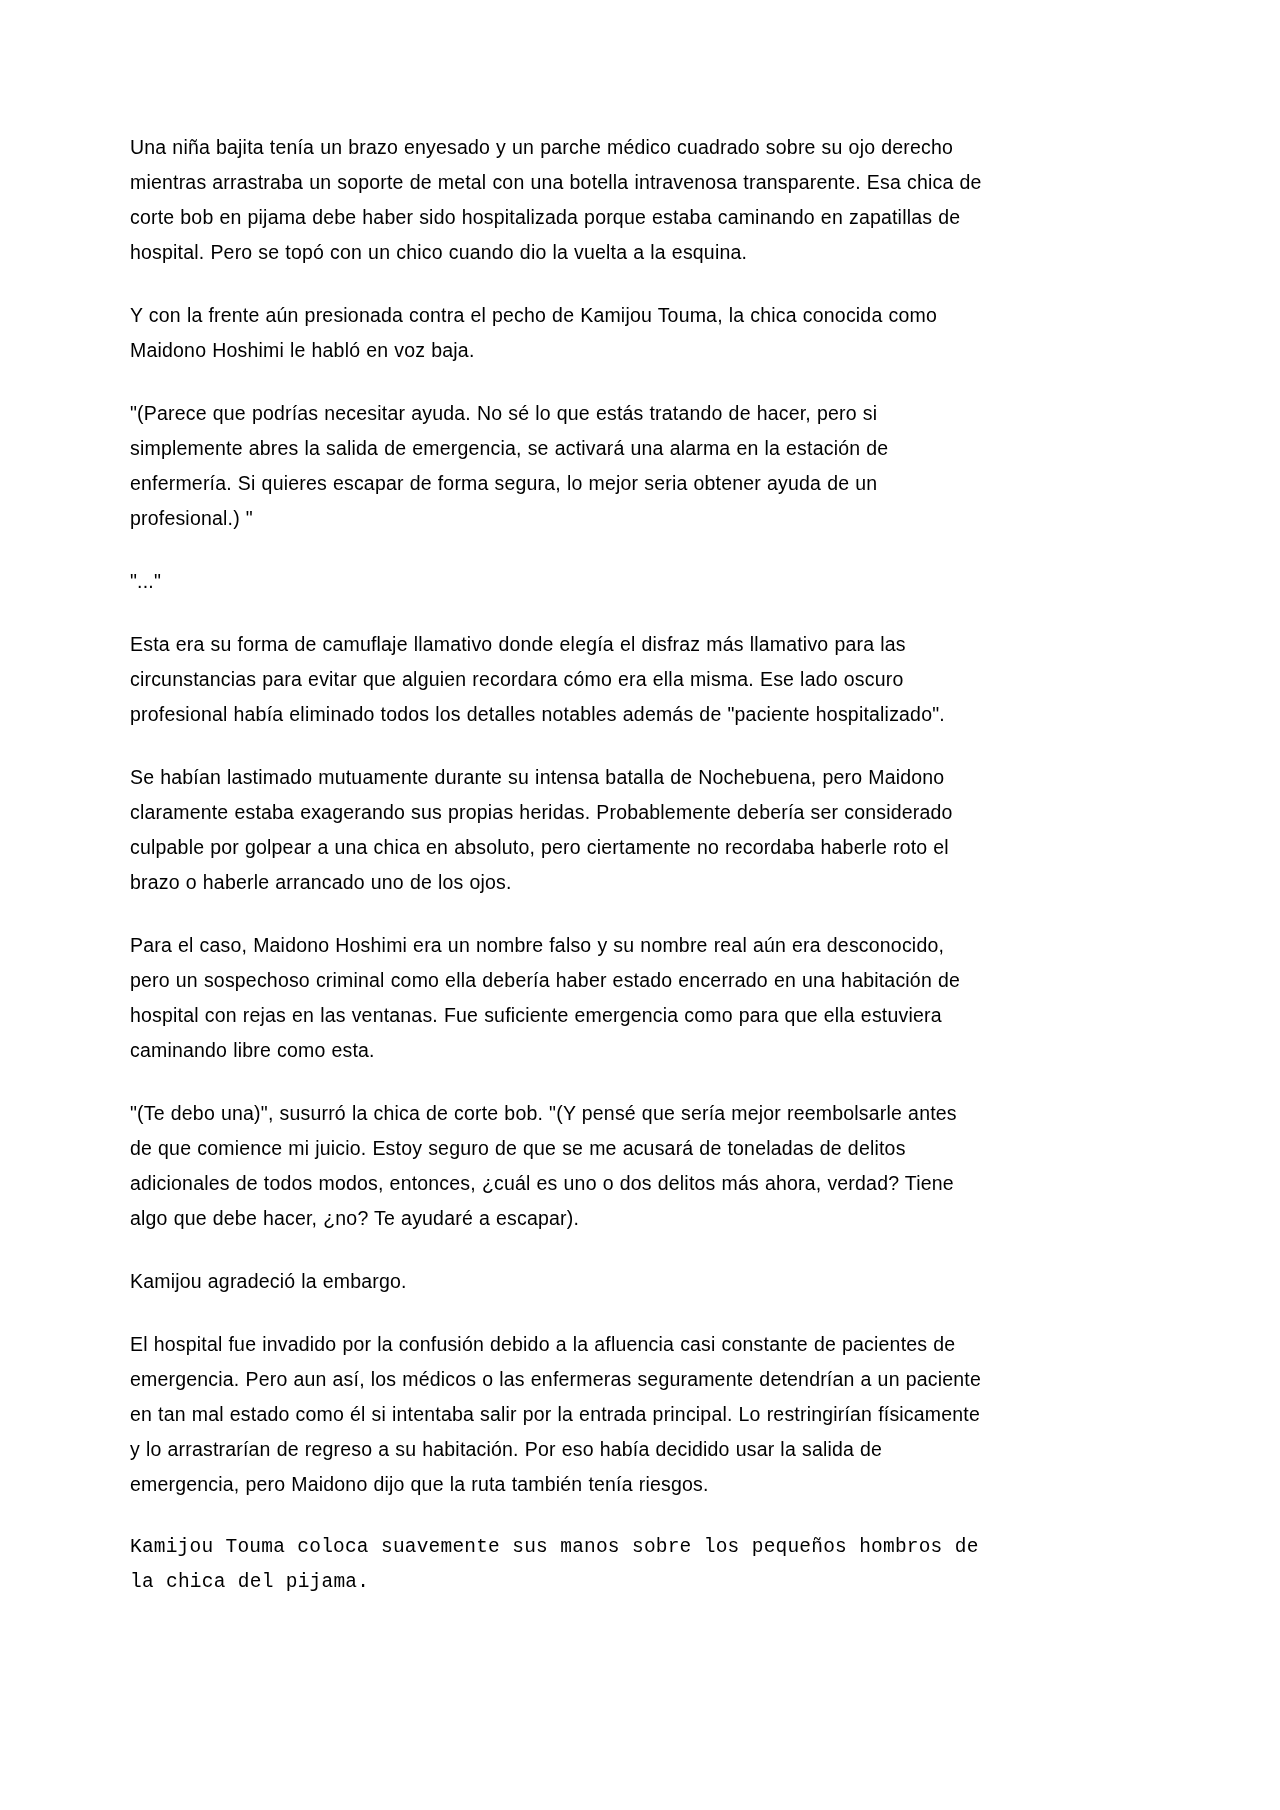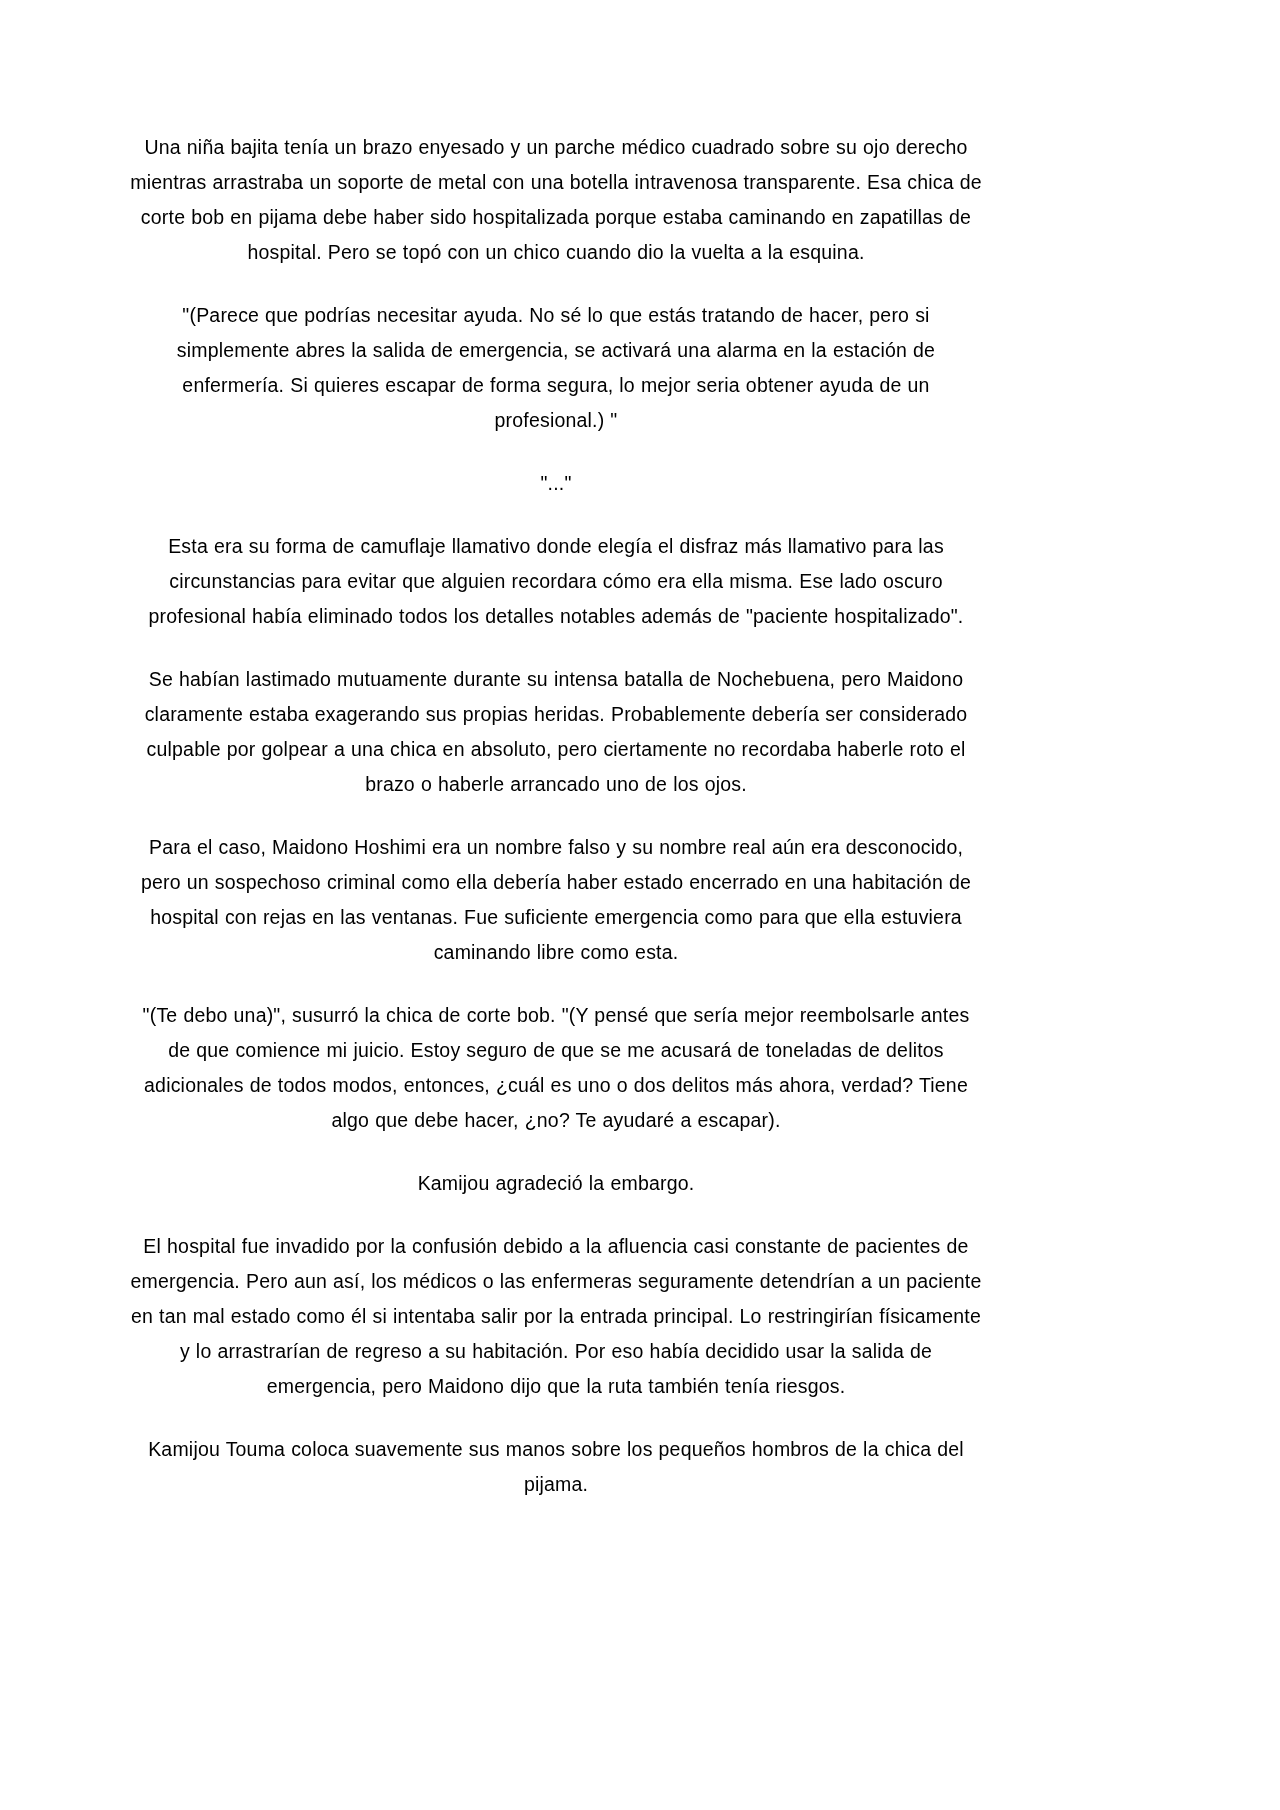--- a/index.html
+++ b/index.html
@@ -26,38 +26,40 @@
     position: absolute;
     left: 130px;
     top: 130px;
     width: 852px;
   }
   .para {
     margin: 0 0 28px 0;
     font-size: 19.5px;
     line-height: 35px;
     color: #000000;
-    text-align: center;
+    text-align: left;
     letter-spacing: 0.01em;
     word-spacing: 0.02em;
     white-space: pre-wrap;
   }
   .para:last-child {
     margin-bottom: 16px;
+    font-family: Liberation Mono, monospace;
   }
   .para.short {
     white-space: normal;
   }
 </style>
 </head>
 <body>
 
 <div class="page">
   <div class="text-column">
     <p class="para">Una niña bajita tenía un brazo enyesado y un parche médico cuadrado sobre su ojo derecho mientras arrastraba un soporte de metal con una botella intravenosa transparente. Esa chica de corte bob en pijama debe haber sido hospitalizada porque estaba caminando en zapatillas de hospital. Pero se topó con un chico cuando dio la vuelta a la esquina.</p>
+    <p class="para">Y con la frente aún presionada contra el pecho de Kamijou Touma, la chica conocida como Maidono Hoshimi le habló en voz baja.</p>
     <p class="para">"(Parece que podrías necesitar ayuda. No sé lo que estás tratando de hacer, pero si simplemente abres la salida de emergencia, se activará una alarma en la estación de enfermería. Si quieres escapar de forma segura, lo mejor seria obtener ayuda de un profesional.) "</p>
     <p class="para short">"..."</p>
     <p class="para">Esta era su forma de camuflaje llamativo donde elegía el disfraz más llamativo para las circunstancias para evitar que alguien recordara cómo era ella misma. Ese lado oscuro profesional había eliminado todos los detalles notables además de "paciente hospitalizado".</p>
     <p class="para">Se habían lastimado mutuamente durante su intensa batalla de Nochebuena, pero Maidono claramente estaba exagerando sus propias heridas. Probablemente debería ser considerado culpable por golpear a una chica en absoluto, pero ciertamente no recordaba haberle roto el brazo o haberle arrancado uno de los ojos.</p>
     <p class="para">Para el caso, Maidono Hoshimi era un nombre falso y su nombre real aún era desconocido, pero un sospechoso criminal como ella debería haber estado encerrado en una habitación de hospital con rejas en las ventanas. Fue suficiente emergencia como para que ella estuviera caminando libre como esta.</p>
     <p class="para">"(Te debo una)", susurró la chica de corte bob. "(Y pensé que sería mejor reembolsarle antes de que comience mi juicio. Estoy seguro de que se me acusará de toneladas de delitos adicionales de todos modos, entonces, ¿cuál es uno o dos delitos más ahora, verdad? Tiene algo que debe hacer, ¿no? Te ayudaré a escapar).</p>
     <p class="para short">Kamijou agradeció la embargo.</p>
     <p class="para">El hospital fue invadido por la confusión debido a la afluencia casi constante de pacientes de emergencia. Pero aun así, los médicos o las enfermeras seguramente detendrían a un paciente en tan mal estado como él si intentaba salir por la entrada principal. Lo restringirían físicamente y lo arrastrarían de regreso a su habitación. Por eso había decidido usar la salida de emergencia, pero Maidono dijo que la ruta también tenía riesgos.</p>
     <p class="para">Kamijou Touma coloca suavemente sus manos sobre los pequeños hombros de la chica del pijama.</p>
   </div>

